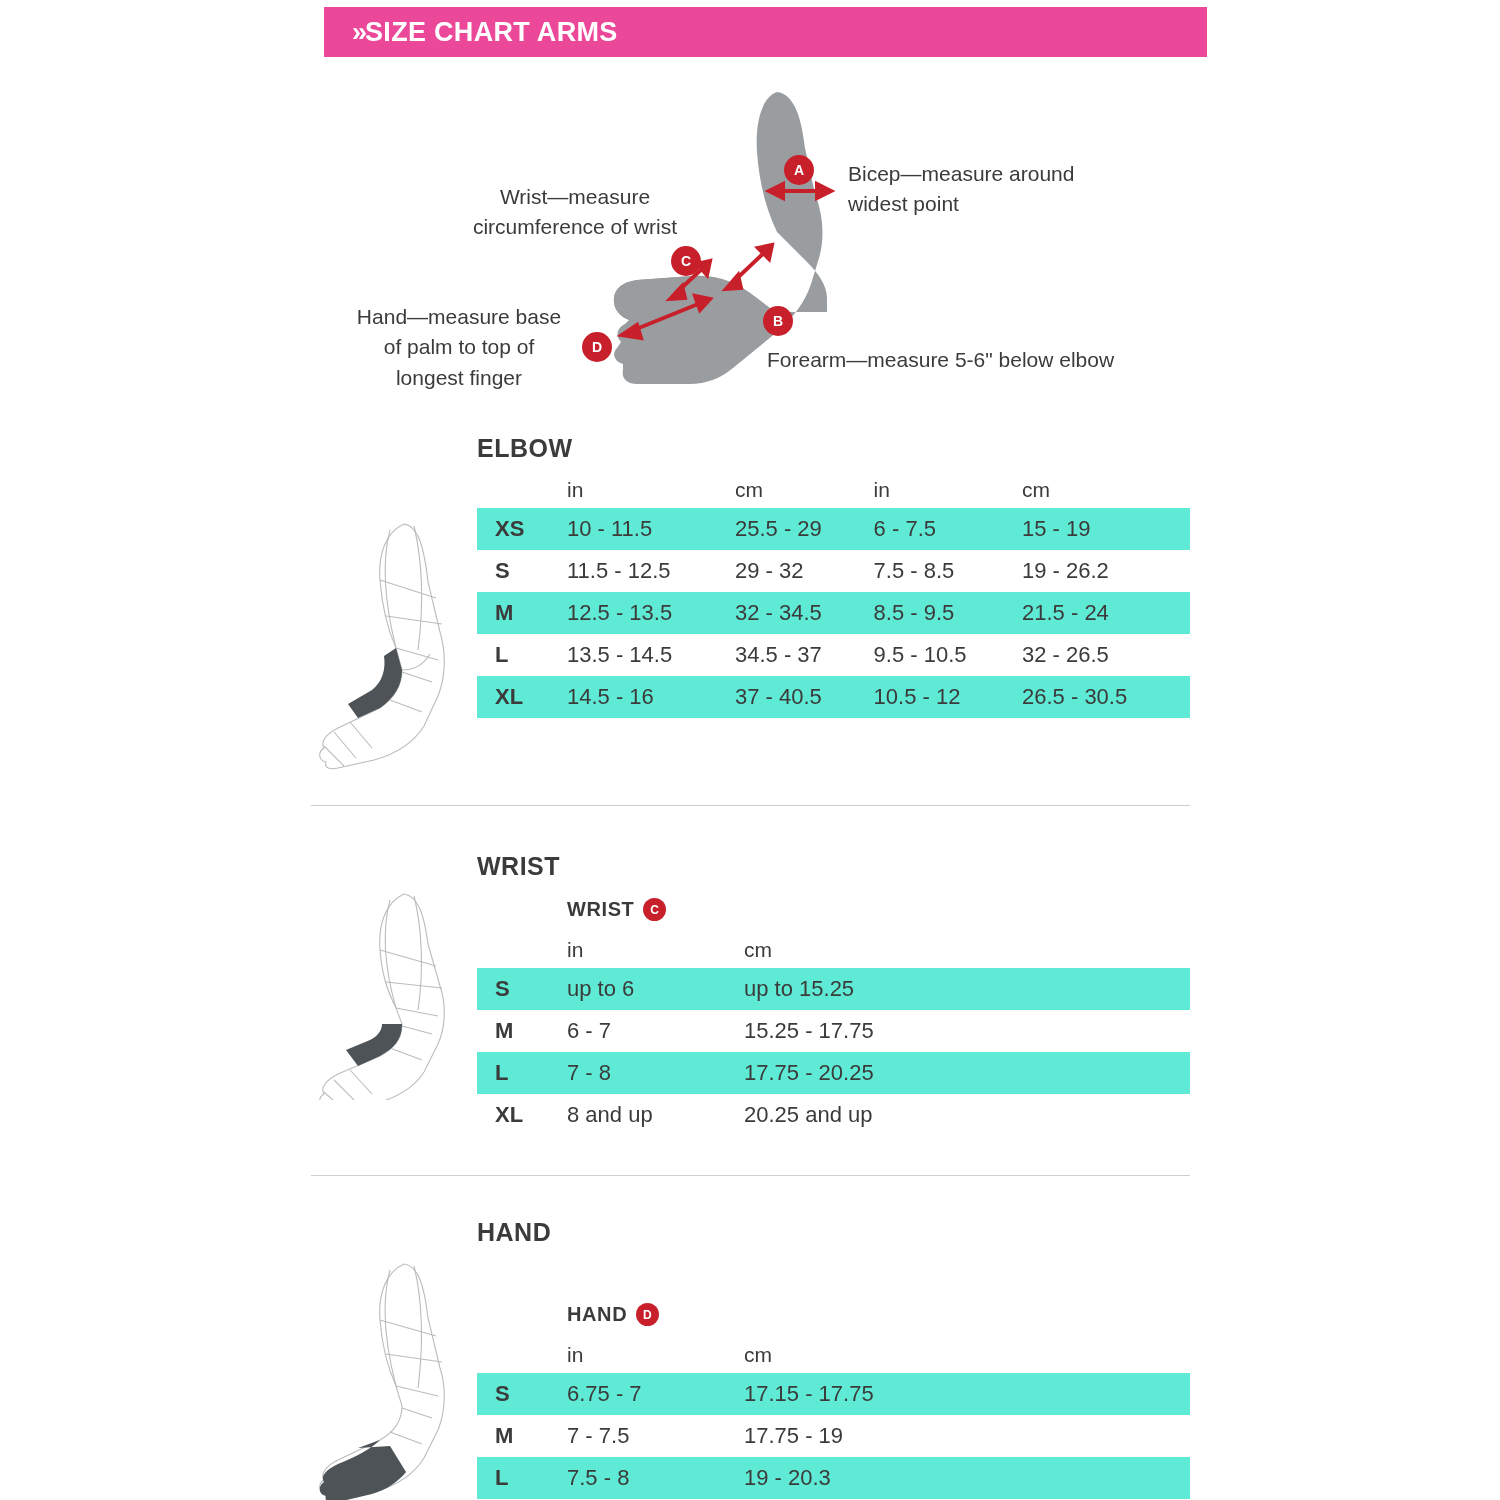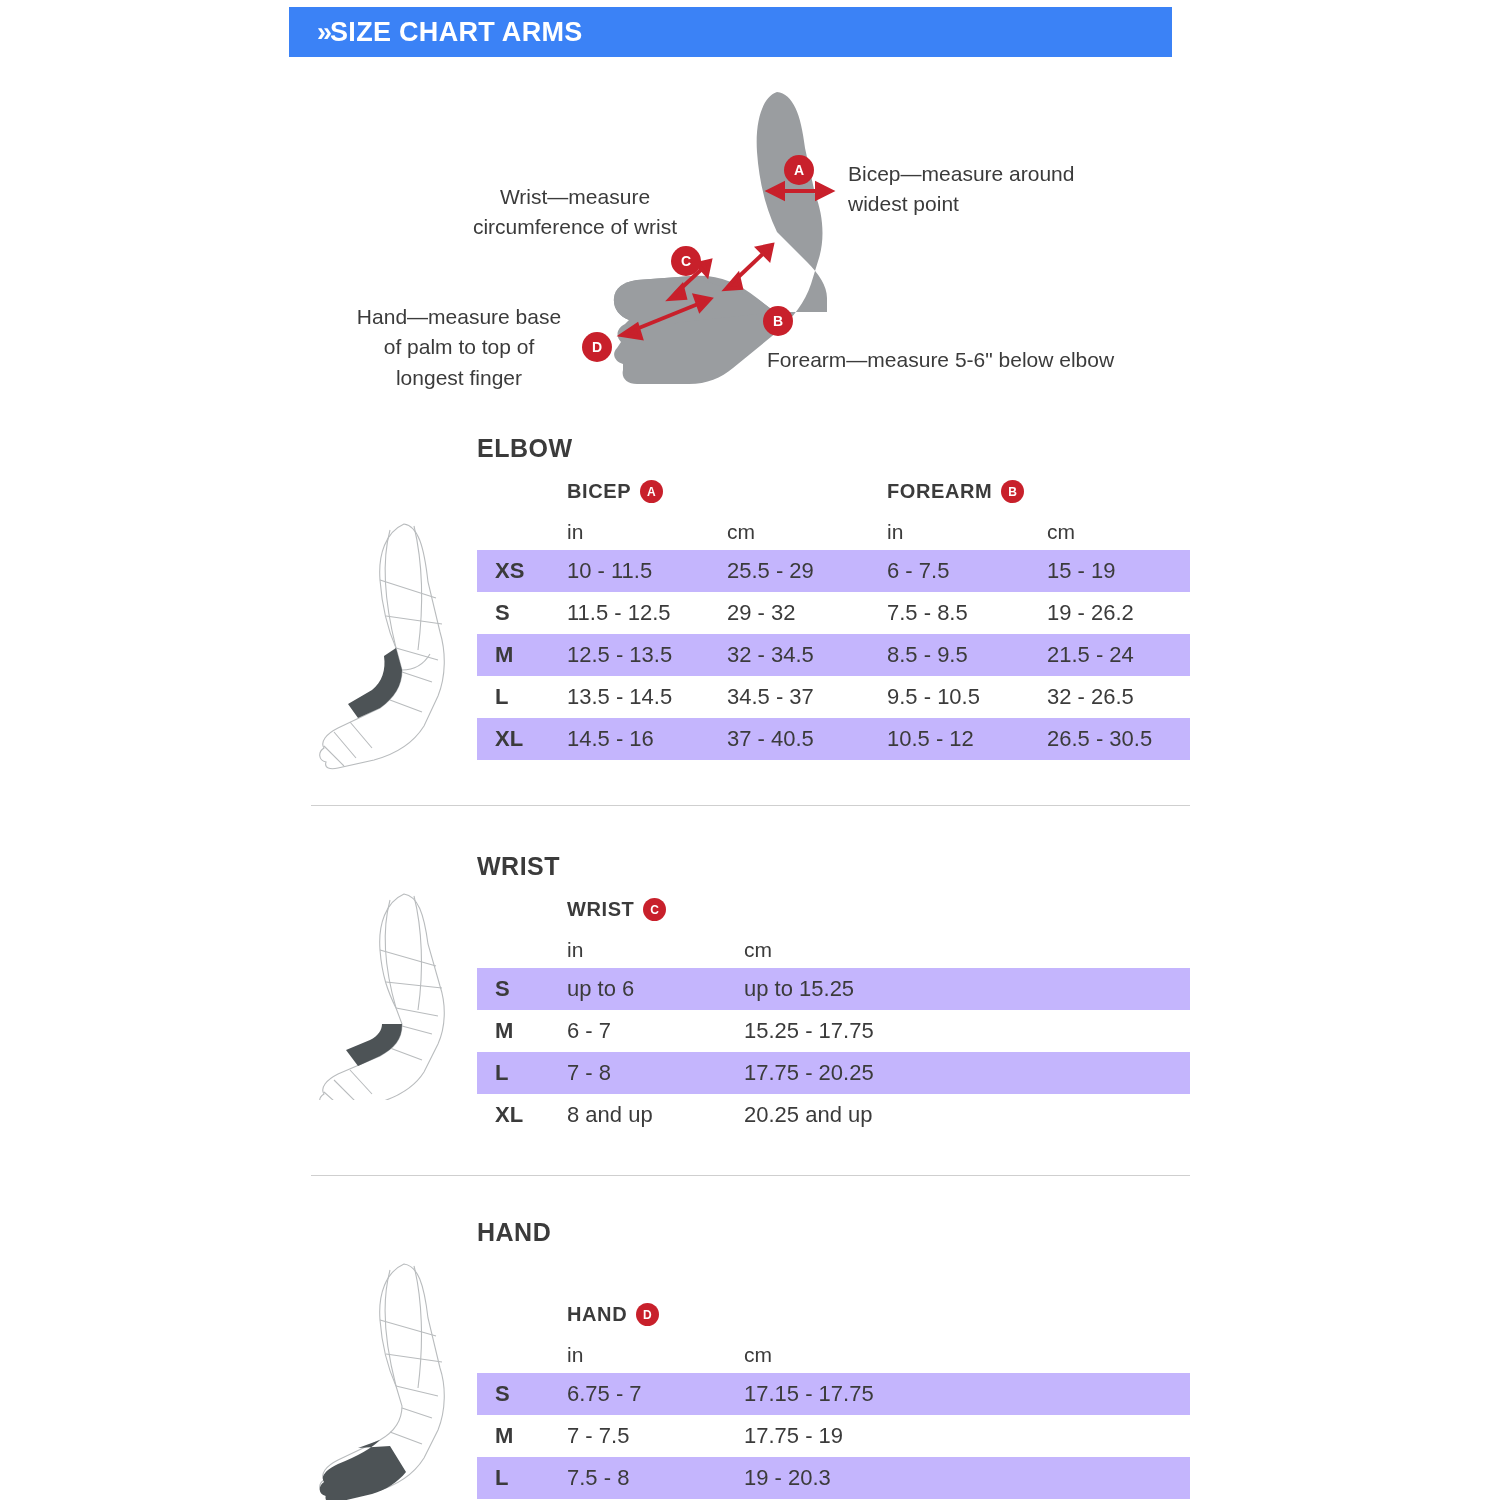--- a/index.html
+++ b/index.html
@@ -12,25 +12,25 @@
     height: 1500px;
     font-family: "Liberation Sans", sans-serif;
     color: #3b3b3b;
     position: relative;
     overflow: hidden;
   }
 
   
   .header-bar {
     position: absolute;
-    left: 289px;
+    left: 324px;
     top: 7px;
     width: 883px;
     height: 50px;
-    background: #3b82f6;
+    background: #ec4899;
     display: flex;
     align-items: center;
   }
   .header-title {
     color: #ffffff;
     font-size: 27px;
     font-weight: bold;
     letter-spacing: 0.3px;
     padding-left: 28px;
     white-space: nowrap;
@@ -106,21 +106,21 @@
     font-weight: bold;
     letter-spacing: 0.6px;
     height: 40px;
     padding-bottom: 2px;
   }
   table.size-table tr.unit-row td {
     font-size: 21px;
     height: 36px;
   }
   table.size-table tbody tr.data-row.alt td {
-    background: #c4b5fd;
+    background: #5eead4;
   }
   table.size-table td.size-col {
     font-weight: bold;
     font-size: 22px;
     padding-left: 18px;
     width: 72px;
   }
   .grp-badge {
     display: inline-flex;
     width: 23px;
@@ -220,31 +220,20 @@
              C86,234 104,222 114,206 L128,176
              C136,156 136,132 130,112 L118,62 C114,26 108,6 94,4 Z"></path>
     <path d="M70,60 L126,78 M76,96 L132,104 M86,128 L128,140 M92,152 L122,162 M80,180 L112,192 M40,202 L62,228 M24,212 L46,238 M14,226 L34,246"></path>
     <path d="M80,10 C72,40 74,80 86,128 M104,6 C112,40 114,84 108,130 M92,150 C104,150 114,144 120,134"></path>
   </g>
   <path d="M86,128 L92,150 C92,166 84,178 70,188 L48,198 L38,184 L62,170 C72,162 76,150 74,136 Z" fill="#4d5356"></path>
 </svg>
 
 <table class="size-table" style="left:477px; top:472px; width:713px;">
   <thead>
-    <tr class="group-row">
-      <th style="width:72px;"></th>
-      <th style="width:160px;">
-        <span>BICEP</span><span class="grp-badge">A</span>
-      </th>
-      <th style="width:160px;"></th>
-      <th style="width:160px;">
-        <span>FOREARM</span><span class="grp-badge">B</span>
-      </th>
-      <th></th>
-    </tr>
     <tr class="unit-row">
       <td></td>
       <td>in</td>
       <td>cm</td>
       <td>in</td>
       <td>cm</td>
     </tr>
   </thead>
   <tbody>
     <tr class="data-row alt">

